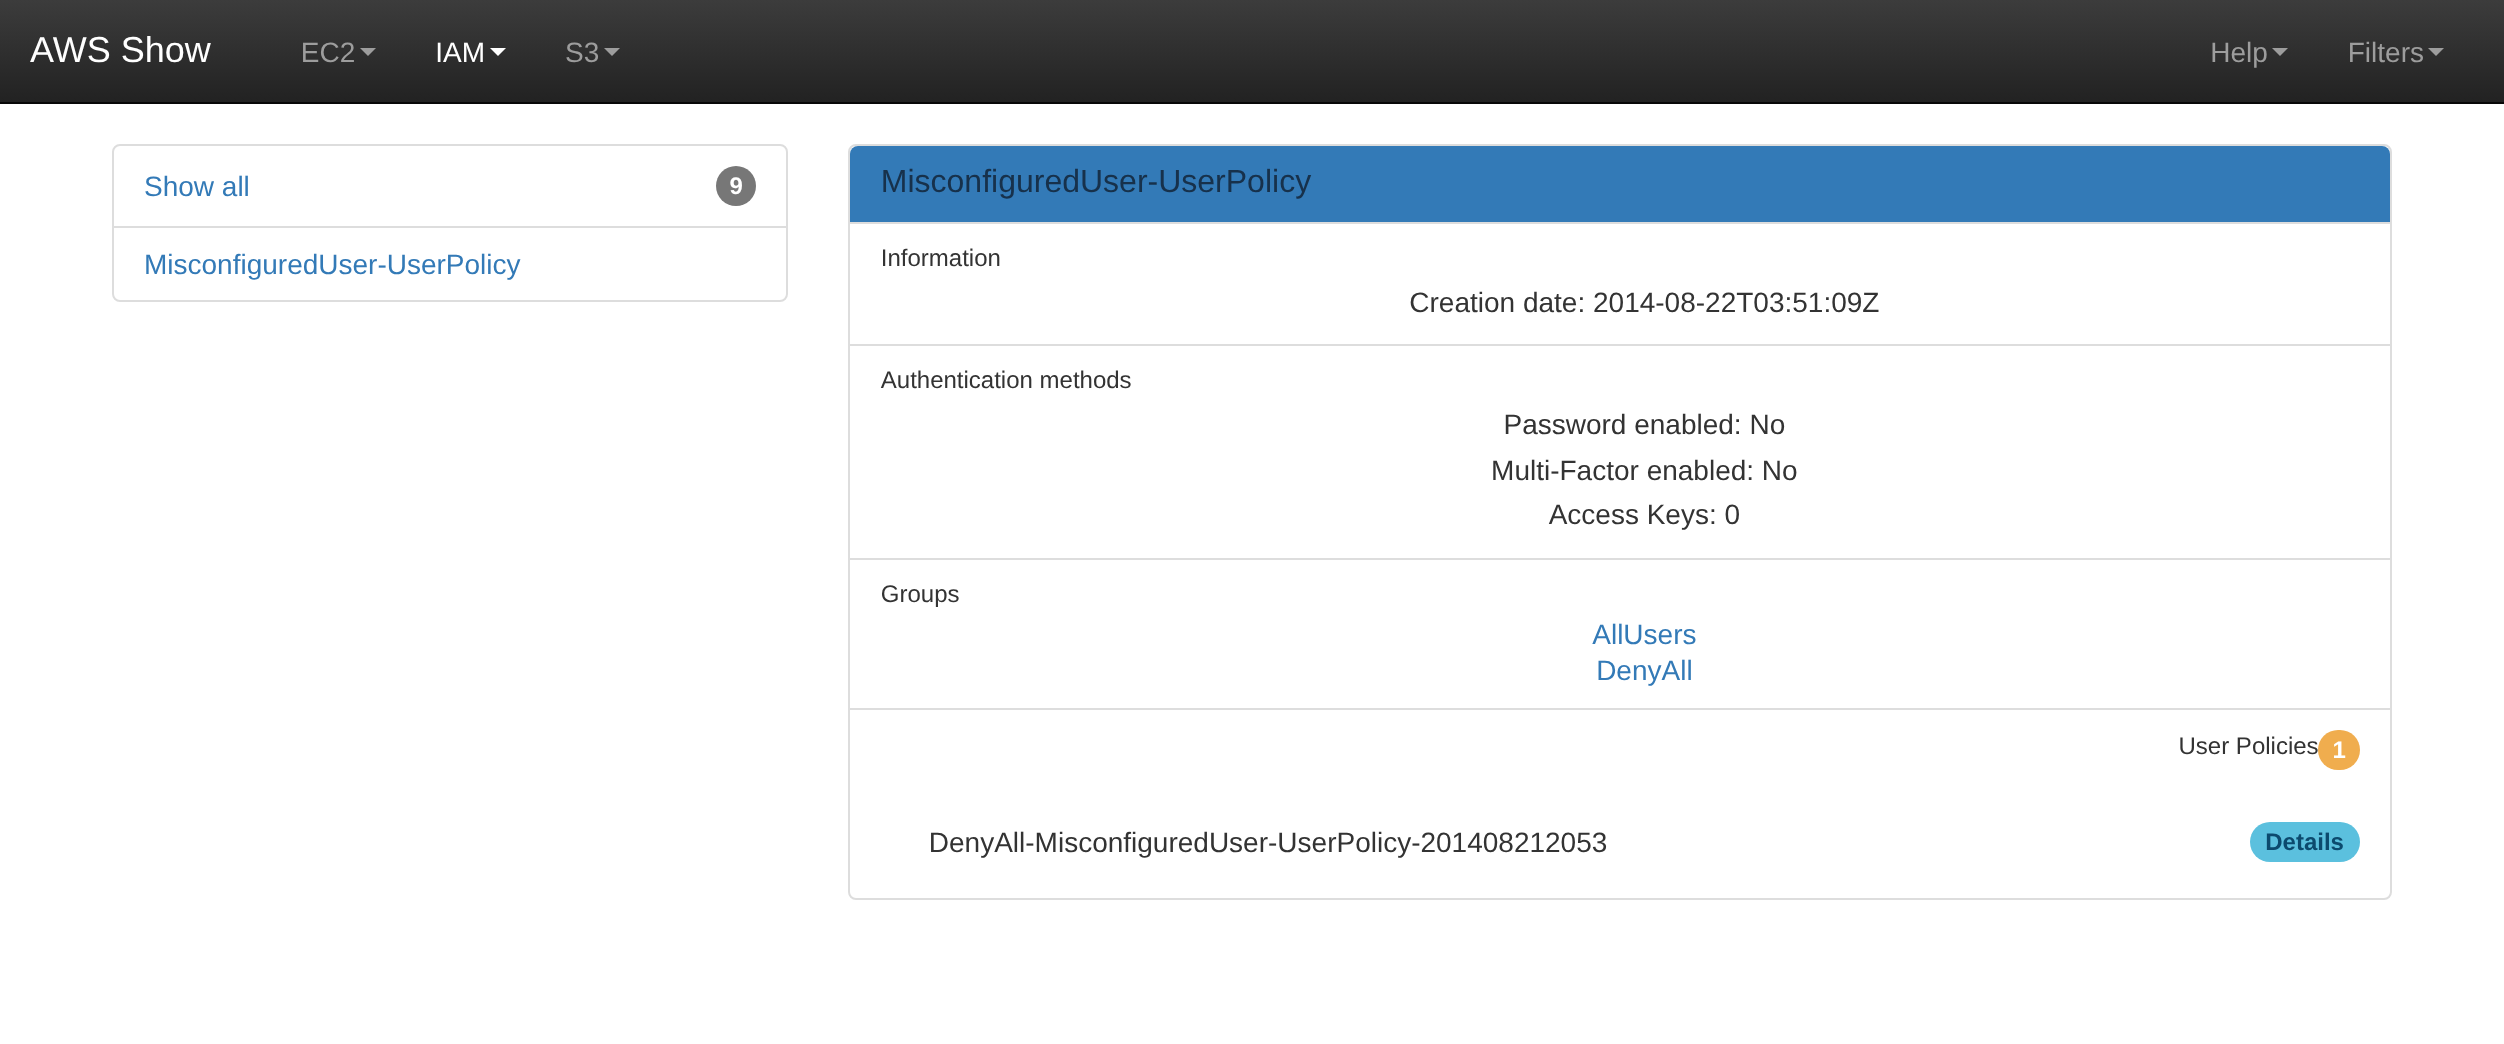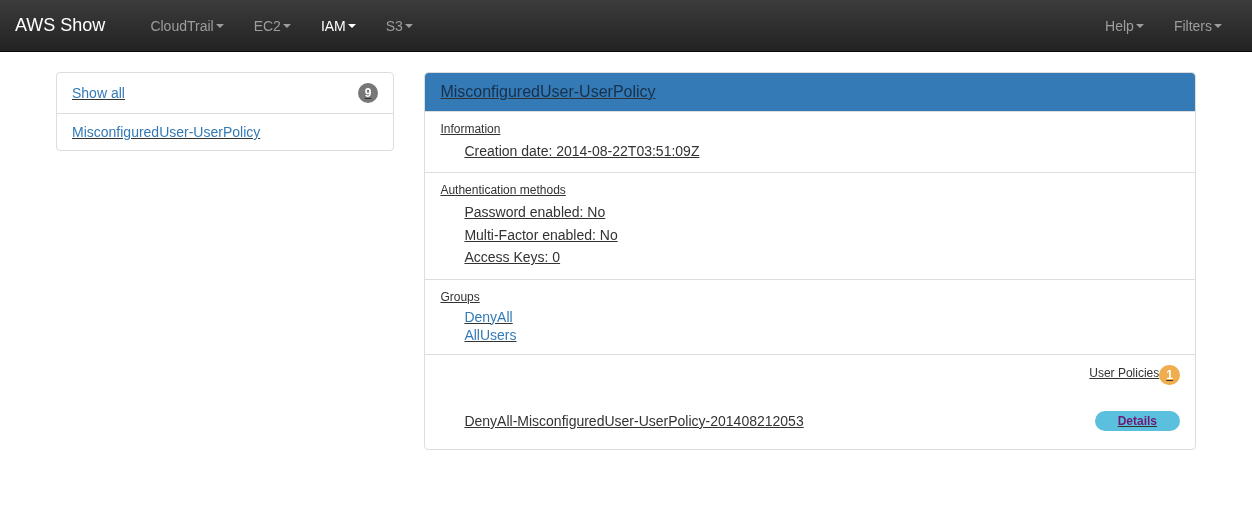--- a/index.html
+++ b/index.html
@@ -4,58 +4,54 @@
 <style>
 * { box-sizing: border-box; margin: 0; padding: 0; }
 body { font-family: "Helvetica Neue", Helvetica, Arial, sans-serif; font-size: 14px; color: #333; background: #fff; }
 .navbar { background: #222; background-image: linear-gradient(to bottom, #3c3c3c 0%, #222 100%); border-bottom: 1px solid #080808; min-height: 50px; }
 .navbar-inner { padding: 0 15px; display: flex; align-items: center; justify-content: space-between; }
 .navbar-left, .navbar-right { display: flex; align-items: center; }
 .navbar-brand { color: #fff; font-size: 18px; padding: 15px 15px 15px 0; margin-right: 15px; text-decoration: none; }
 .nav-item { color: #9d9d9d; padding: 15px 15px; font-size: 14px; cursor: pointer; display: flex; align-items: center; text-decoration: none; }
 .nav-item.active { color: #fff; }
 .caret { display: inline-block; width: 0; height: 0; margin-left: 2px; vertical-align: middle; border-top: 4px solid; border-right: 4px solid transparent; border-left: 4px solid transparent; }
-.container { max-width: 1170px; margin: 0 auto; padding: 0 15px; text-decoration: underline; }
+.container { max-width: 1170px; margin: 0 auto; padding: 0 15px; }
 .row { display: flex; margin-top: 20px; }
 .col-sidebar { width: 31%; padding-right: 15px; }
 .col-main { width: 69%; padding-left: 15px; }
 .list-group { border: 1px solid #ddd; border-radius: 4px; background: #fff; }
 .list-group-item { padding: 10px 15px; border-bottom: 1px solid #ddd; display: flex; justify-content: space-between; align-items: center; color: #337ab7; cursor: pointer; }
 .list-group-item:last-child { border-bottom: none; }
 .badge-grey { background: #777; color: #fff; border-radius: 10px; padding: 3px 7px; font-size: 12px; font-weight: bold; min-width: 10px; text-align: center; }
 .panel { border: 1px solid #ddd; border-radius: 4px; margin-bottom: 20px; background:#fff; }
 .panel-heading-primary { background: #337ab7; color: #fff; padding: 10px 15px; border-top-left-radius: 4px; border-top-right-radius: 4px; font-size: 16px; font-weight: 500; color:#2b4d6f; background-color:#337ab7; }
 .panel-heading-primary span { color: #17314b; }
 .panel-heading-primary { color: #fff; }
 .panel-heading-primary { color:#1b3a57; }
 .panel-heading-primary { color: #163b5e; }
 .panel-heading-primary { background-color:#337ab7; }
 .panel-heading-text { color: rgba(0,0,0,0.55); font-size:16px; }
 .panel-section { border-top: 1px solid #ddd; padding: 10px 15px; }
 .panel-section:first-of-type { border-top: none; }
 .section-title { font-size: 12px; font-weight: 500; color: #333; margin-bottom: 4px; }
-.section-body { padding-left: 24px; font-size: 14px; color: #333; line-height: 1.6; }
+.section-body { padding-left: 24px; font-size: 14px; color: #333; line-height: 1.6; text-align: center; }
 .section-body a { color: #337ab7; text-decoration: none; display: block; line-height:1.3; }
 .section-header-row { display:flex; justify-content:flex-end; align-items:center; }
 .badge-orange { background:#f0ad4e; color:#fff; border-radius:10px; padding:3px 7px; font-size:12px; font-weight:bold; min-width:10px; text-align:center; }
 .policy-list { margin-top: 18px; }
 .policy-item { display:flex; justify-content:space-between; align-items:center; padding: 8px 0 8px 24px; }
-.label-details { background:#5bc0de; color:#701a75; font-size:12px; font-weight:bold; padding:3px 23px; border-radius:10px; cursor:pointer; }
+.label-details { background:#5bc0de; color:#0c4a6e; font-size:12px; font-weight:bold; padding:3px 8px; border-radius:10px; cursor:pointer; }
 </style>
 </head>
 <body>
 
 <div class="navbar">
   <div class="navbar-inner">
     <div class="navbar-left">
       <a class="navbar-brand">AWS Show</a>
-      <a class="nav-item">
-          <span>CloudTrail</span>
-          <span class="caret"></span>
-        </a>
       <a class="nav-item">
           <span>EC2</span>
           <span class="caret"></span>
         </a>
       <a class="nav-item active">
           <span>IAM</span>
           <span class="caret"></span>
         </a>
       <a class="nav-item">
           <span>S3</span>
@@ -107,22 +103,22 @@
           <div class="section-body">
             <div>Password enabled: No</div>
             <div>Multi-Factor enabled: No</div>
             <div>Access Keys: 0</div>
           </div>
         </div>
 
         <div class="panel-section">
           <div class="section-title">Groups</div>
           <div class="section-body">
+            <a>AllUsers</a>
             <a>DenyAll</a>
-            <a>AllUsers</a>
           </div>
         </div>
 
         <div class="panel-section">
           <div class="section-header-row">
             <div class="section-title">User Policies</div>
             <span class="badge-orange">1</span>
           </div>
           <div class="policy-list">
             <div class="policy-item">

